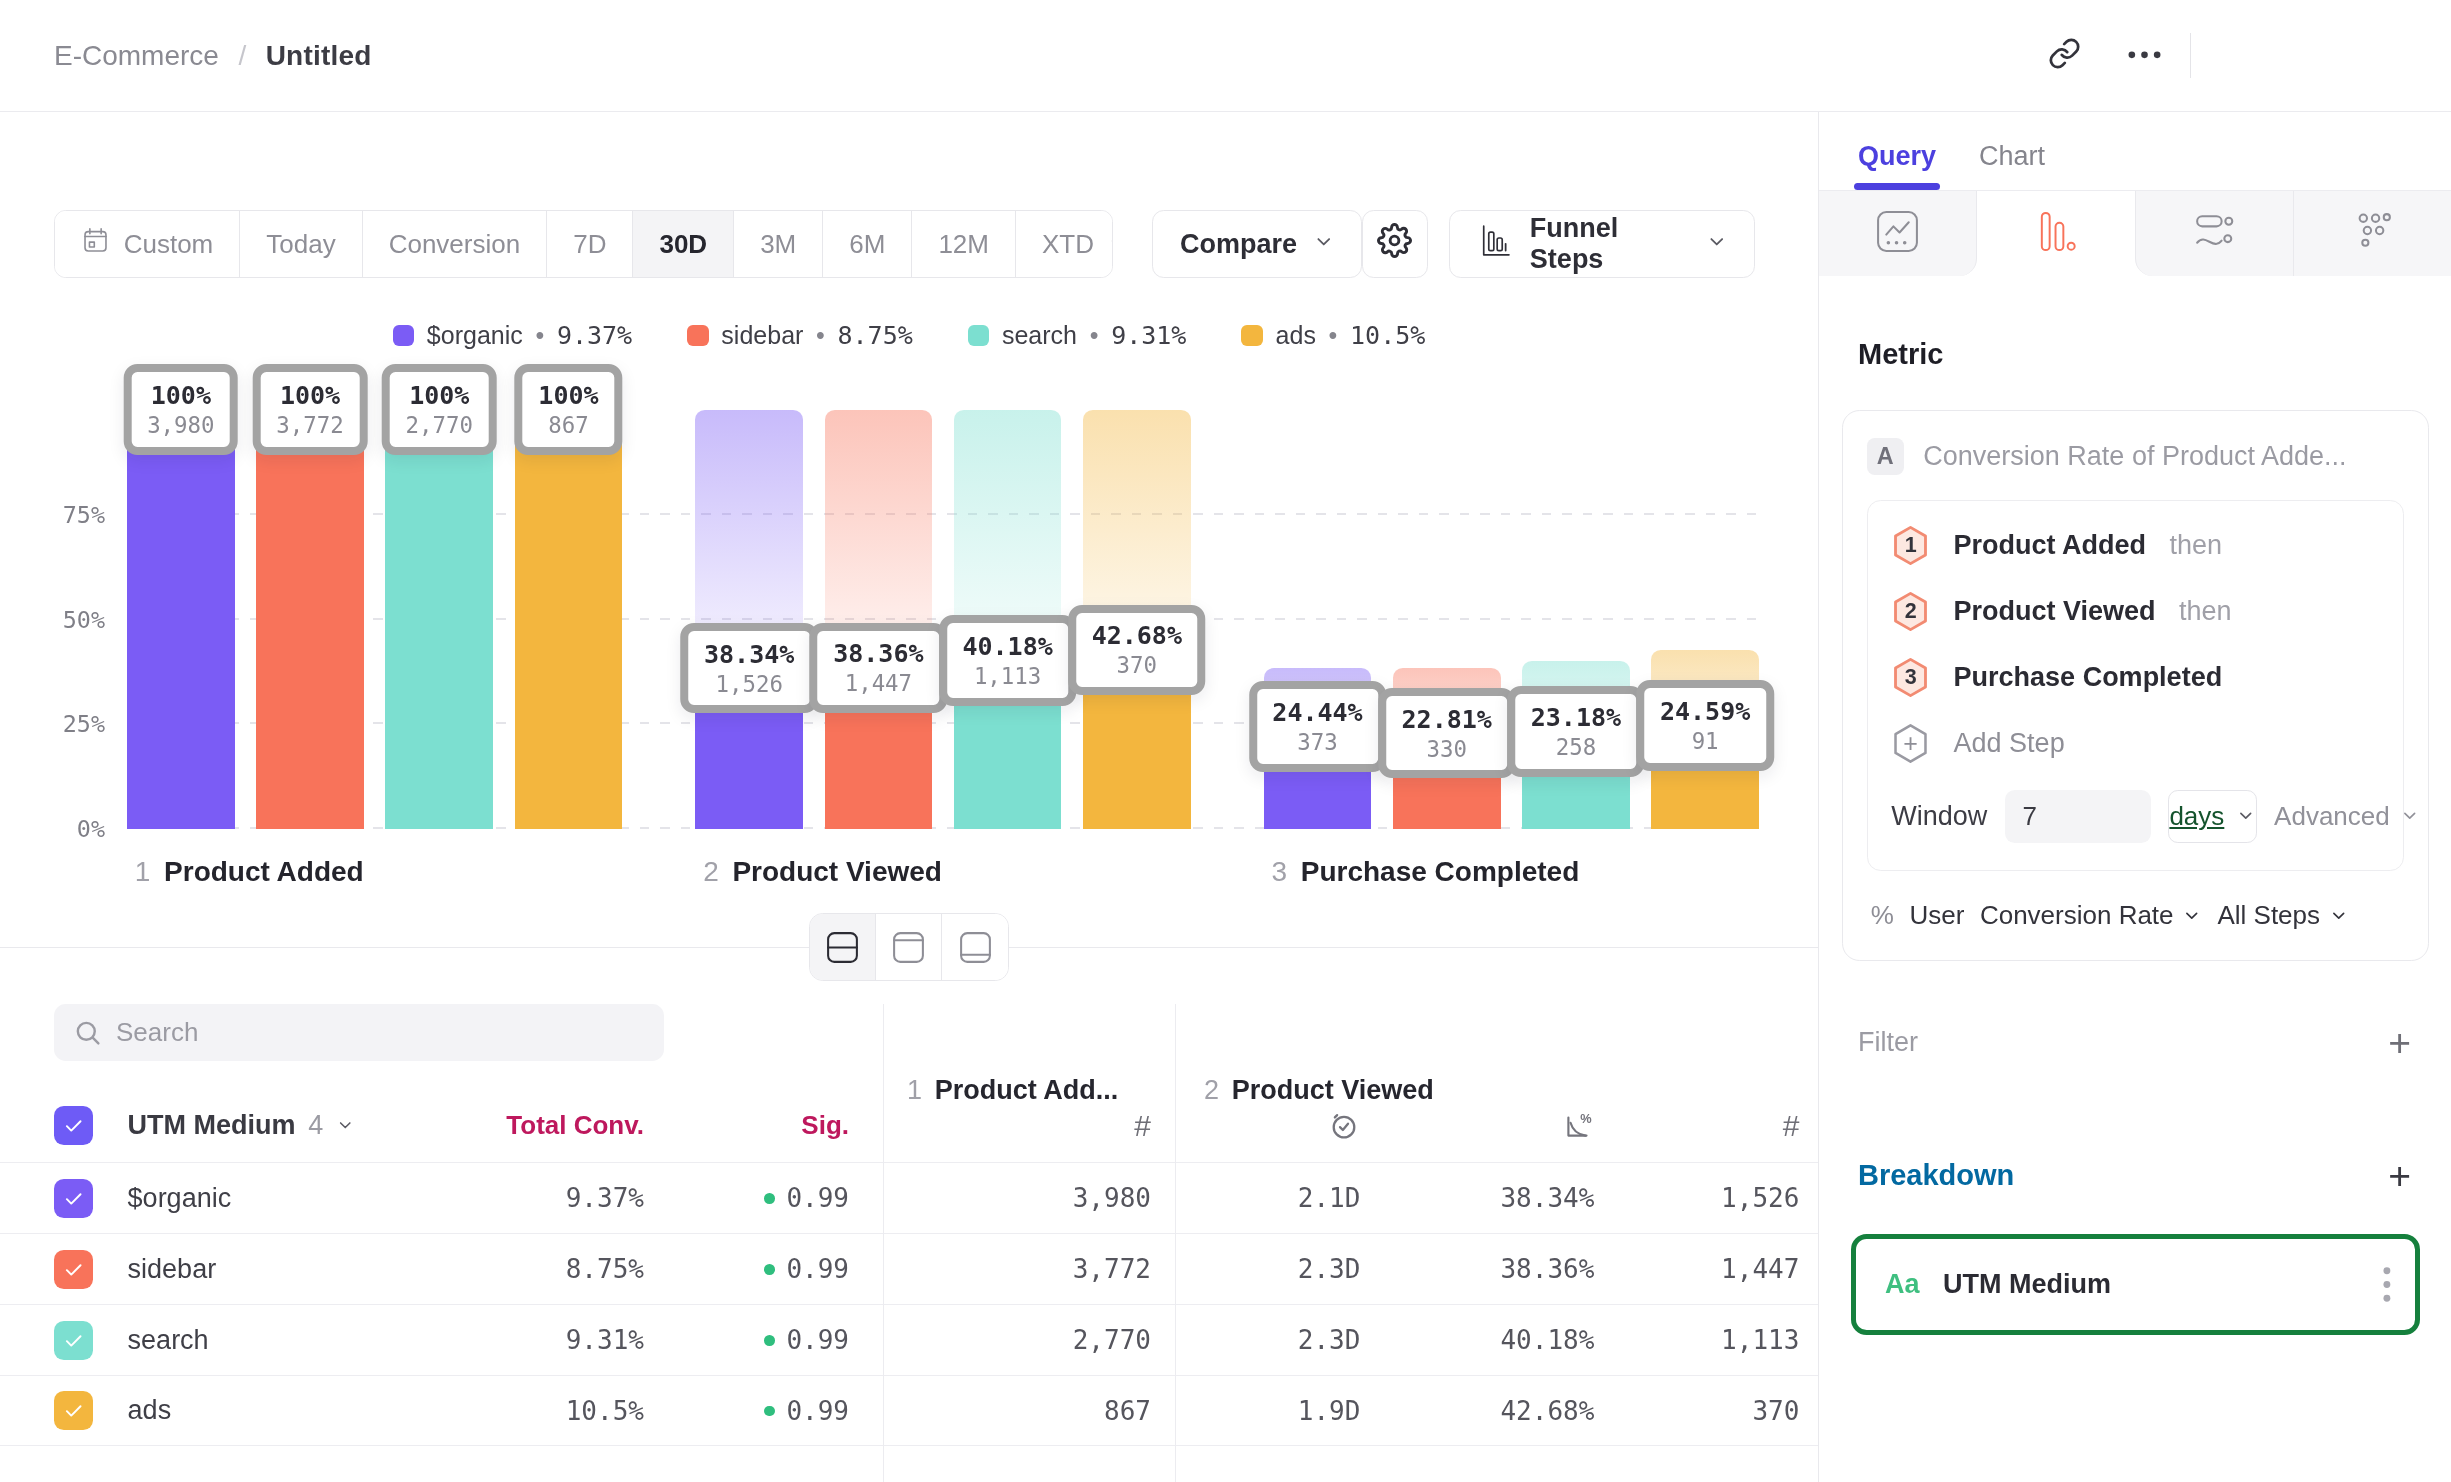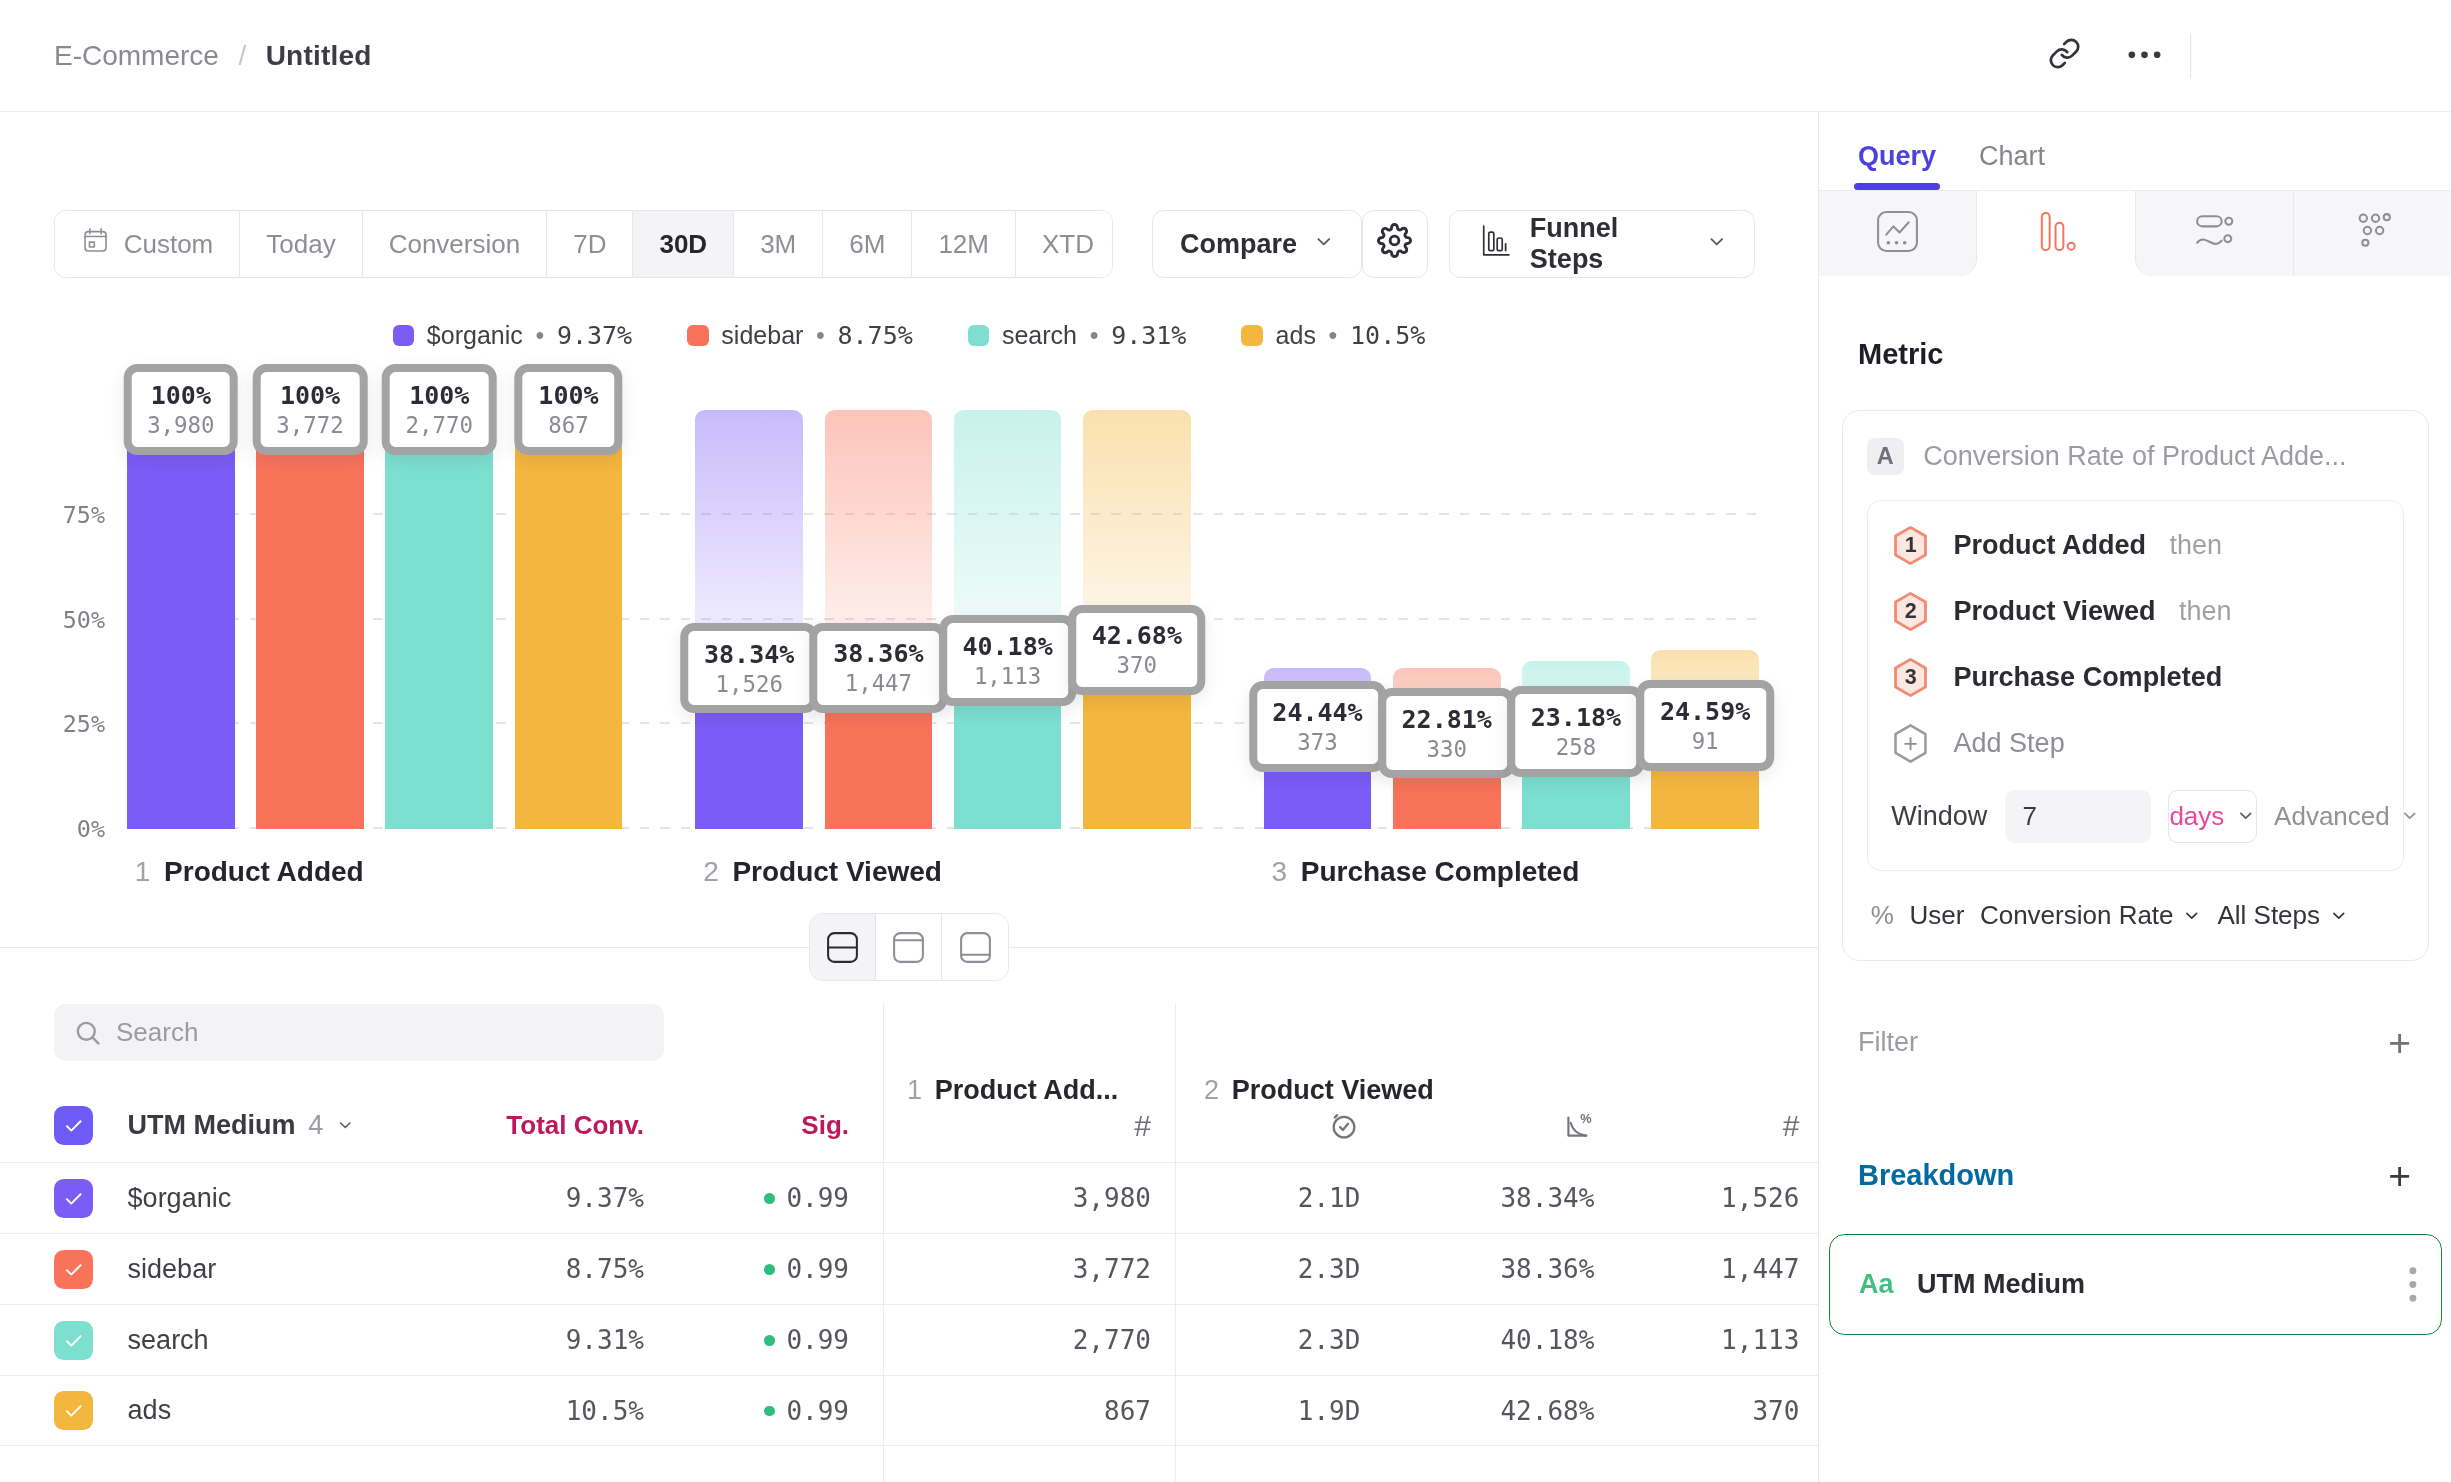--- a/index.html
+++ b/index.html
@@ -137,34 +137,34 @@
   .sname { font-size:27px; font-weight:bold; color:#2b2b33; }
   .sthen { font-size:27px; color:#a0a0a8; }
   .addlbl { font-size:27px; color:#8e8e96; }
   .addplus { position:absolute; inset:0; display:flex; align-items:center; justify-content:center;
     font-size:25px; color:#8e8e96; font-weight:normal; }
   .wrow { display:flex; align-items:center; gap:17.6px; margin-top:13.7px; }
   .wlabel { font-size:27px; color:#3c3c44; }
   .winput { width:146px; height:53px; background:#f4f4f6; border:none; border-radius:9.8px; outline:none;
     padding:0 17.6px; font-size:26px; color:#3a3a42; font-family:"Liberation Sans", sans-serif; }
   .wunit { width:129px; height:53px; border:1px solid #e4e4e9; border-radius:9.8px; display:flex;
-    align-items:center; justify-content:center; gap:11.7px; font-size:26px; color:#ec4899; cursor:pointer; background:#fff; }
+    align-items:center; justify-content:center; gap:11.7px; font-size:26px; color:#14532d; cursor:pointer; background:#fff;text-decoration:underline; }
   .wadv { margin-left:auto; display:flex; align-items:center; gap:9.8px; font-size:26px; color:#919199; cursor:pointer; }
   .measure { display:flex; align-items:center; gap:15.6px; margin-top:29px; font-size:26px; color:#33333b; padding-left:3.9px; }
   .measure .sym { color:#8e8e96; }
   .measure .drop { display:flex; align-items:center; gap:8.8px; cursor:pointer; }
   .bdon { display:flex; align-items:center; gap:9.8px; margin-top:29px; font-size:26px; color:#33333b;
     padding-left:3.9px; cursor:pointer; }
   .prow { display:flex; align-items:center; justify-content:space-between; margin:0 41px 0 39px; }
   .prow.filter { margin-top:62px; }
   .prow.bdown { margin-top:94px; }
   .plabel-g { font-size:27px; color:#9b9ba3; }
   .plabel-d { font-size:29px; color:#0369a1; font-weight:bold; }
   .plus { font-size:39px; font-weight:200; color:#6f6f77; line-height:1; cursor:pointer; }
-  .bcard { margin:39px 10px 0; border:1px solid #15803d; border-radius:15.6px; height:101px;
+  .bcard { margin:39px 32px 0; border:5px solid #15803d; border-radius:15.6px; height:101px;
     display:flex; align-items:center; padding:0 23.4px 0 29px; }
   .aa { font-size:27px; font-weight:bold; color:#3FBF80; margin-right:23.4px; }
   .bname { font-size:27px; font-weight:bold; color:#2b2b33; }
   .kebab { margin-left:auto; color:#a8a8b0; cursor:pointer; display:flex; }
 </style>
 </head>
 <body>
 
 <div class="tophead">
   <div class="crumb">

